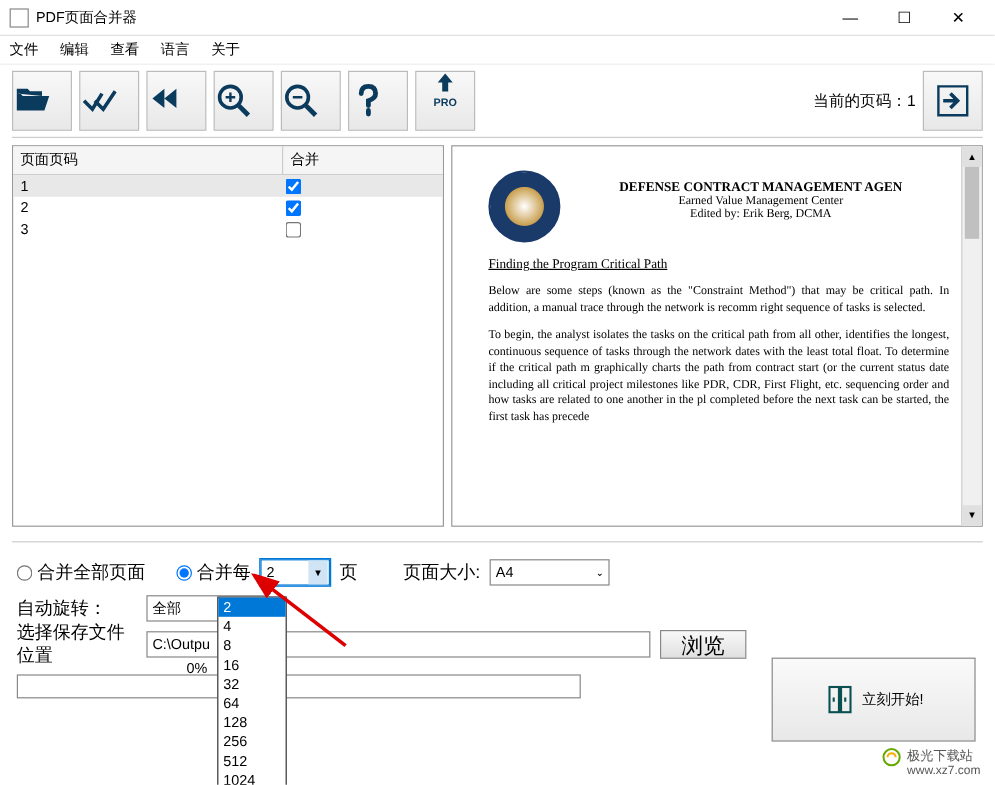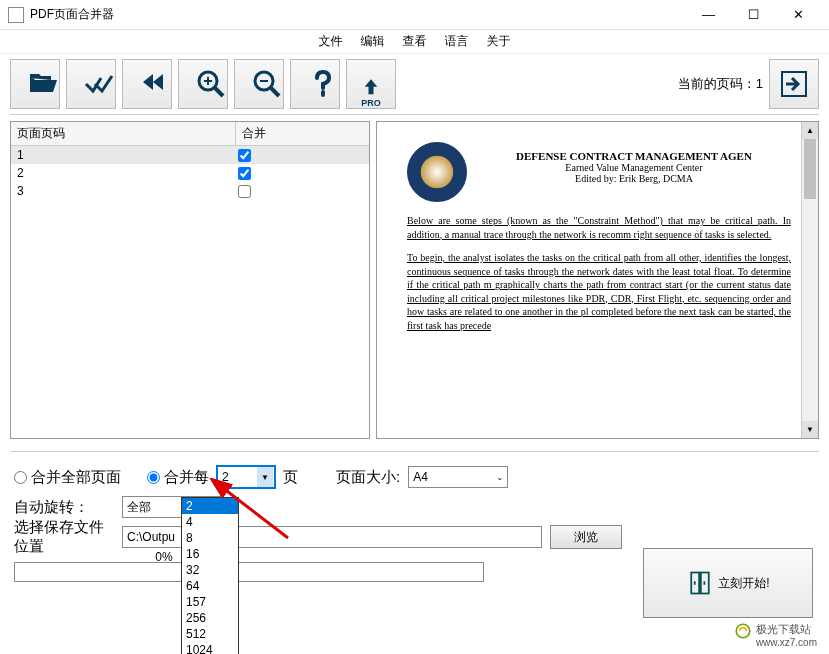--- a/index.html
+++ b/index.html
@@ -2,24 +2,24 @@
 <html><head>
 <meta charset="utf-8">
 <style>
 * { box-sizing: border-box; margin: 0; padding: 0; }
 body { font-family: "Microsoft YaHei", "Segoe UI", sans-serif; font-size: 12px; background: #fff; width: 829px; height: 654px; position: relative; overflow: hidden; }
 .titlebar { height: 30px; background: #fff; border-bottom: 1px solid #e0e0e0; display: flex; align-items: center; padding: 0 8px; }
 .titlebar-icon { width: 16px; height: 16px; border: 1px solid #888; margin-right: 6px; }
 .titlebar-title { flex: 1; font-size: 12px; }
 .titlebar-btns { display: flex; }
 .titlebar-btn { width: 45px; height: 30px; display: flex; align-items: center; justify-content: center; font-size: 13px; cursor: pointer; }
-.menubar { height: 24px; background: #fff; display: flex; align-items: center; padding: 0 8px; gap: 18px; border-bottom: 1px solid #eee; justify-content: center; }
+.menubar { height: 24px; background: #fff; display: flex; align-items: center; padding: 0 8px; gap: 18px; border-bottom: 1px solid #eee; }
 .menu-item { font-size: 12px; cursor: pointer; }
 .toolbar { height: 60px; padding: 4px 10px; display: flex; align-items: center; gap: 6px; }
-.tool-btn { width: 50px; height: 50px; border: 1px solid #bbb; background: linear-gradient(#f8f8f8,#e8e8e8); display: flex; align-items: center; justify-content: flex-end; cursor: pointer; }
+.tool-btn { width: 50px; height: 50px; border: 1px solid #bbb; background: linear-gradient(#f8f8f8,#e8e8e8); display: flex; align-items: center; justify-content: flex-start; cursor: pointer; }
 .tool-btn svg { fill: #0a3a5c; }
 .toolbar-spacer { flex: 1; }
 .page-status { font-size: 13px; }
 .exit-btn { width: 50px; height: 50px; border: 1px solid #bbb; background: linear-gradient(#f8f8f8,#e8e8e8); display: flex; align-items: center; justify-content: center; cursor: pointer; }
 .divider { height: 1px; background: #ccc; margin: 0 10px; }
 .main-area { display: flex; padding: 6px 10px; gap: 6px; height: 330px; }
 .left-panel { width: 360px; border: 1px solid #999; position: relative; }
 .table-header { display: flex; background: #f5f5f5; border-bottom: 1px solid #ccc; }
 .th { padding: 3px 6px; font-size: 12px; }
 .th-page { width: 225px; border-right: 1px solid #ccc; }
@@ -31,38 +31,38 @@
 .td-merge { flex: 1; display: flex; justify-content: flex-start; padding-left: 2px; }
 .chk { width: 13px; height: 13px; }
 .right-panel { flex: 1; border: 1px solid #999; position: relative; display: flex; }
 .preview { flex: 1; padding: 20px 10px 10px 30px; font-family: "Times New Roman", serif; font-size: 11px; color: #000; overflow: hidden; }
 .preview-header { display: flex; gap: 10px; margin-bottom: 12px; }
 .seal { width: 60px; height: 60px; border-radius: 50%; border: 2px solid #1a3a6a; background: radial-gradient(#fff,#c9a050 40%,#1a3a6a 42%); flex-shrink: 0; position: relative; }
 .header-text { text-align: center; flex: 1; padding-top: 8px; }
 .header-title { font-weight: bold; font-size: 11px; }
 .header-sub { font-size: 10px; }
 .preview-heading { text-decoration: underline; font-size: 11px; margin-bottom: 10px; }
-.preview-para { font-size: 10px; text-align: justify; margin-bottom: 10px; line-height: 1.35; text-decoration: underline; }
+.preview-para { font-size: 10px; text-align: justify; margin-bottom: 10px; line-height: 1.35; }
 .scrollbar { width: 17px; background: #f0f0f0; border-left: 1px solid #ccc; display: flex; flex-direction: column; }
 .scroll-arrow { height: 17px; background: #e0e0e0; display: flex; align-items: center; justify-content: center; font-size: 8px; cursor: pointer; }
 .scroll-track { flex: 1; position: relative; }
 .scroll-thumb { position: absolute; top: 0; left: 2px; right: 2px; height: 60px; background: #c0c0c0; cursor: pointer; }
 .bottom-divider { height: 1px; background: #ccc; margin: 6px 10px; }
 .controls { padding: 4px 14px; }
 .ctrl-row { display: flex; align-items: center; height: 30px; gap: 8px; position: relative; }
 .radio-wrap { display: flex; align-items: center; gap: 4px; }
 .lbl { font-size: 15px; }
 .combo { border: 1px solid #888; height: 22px; font-size: 12px; padding: 0 4px; background: #fff; display: flex; align-items: center; justify-content: space-between; cursor: pointer; }
 .combo-arrow { font-size: 8px; }
 .combo-merge { width: 58px; border-color: #0078d7; box-shadow: 0 0 0 1px #0078d7; }
 .combo-merge .combo-arrow-box { width: 16px; height: 20px; background: #d0e4f5; display: flex; align-items: center; justify-content: center; margin-right: -3px; }
 .combo-pagesize { width: 100px; }
 .combo-rotate { width: 100px; }
 .inp-path { width: 420px; height: 22px; border: 1px solid #888; padding: 0 4px; font-size: 12px; }
-.btn-browse { width: 72px; height: 24px; border: 1px solid #888; background: linear-gradient(#f8f8f8,#e0e0e0); cursor: pointer; font-size: 12px; }
+.btn-browse { width: 72px; height: 24px; border: 1px solid #888; background: linear-gradient(#f8f8f8,#e0e0e0); cursor: pointer; font-size: 18px; }
 .progress-row { margin-top: 10px; display: flex; align-items: center; gap: 0; }
 .progress-bar { flex: 1; height: 20px; border: 1px solid #888; max-width: 470px; }
 .big-btn { position: absolute; right: 16px; bottom: 36px; width: 170px; height: 70px; border: 1px solid #888; background: linear-gradient(#fafafa,#e8e8e8); display: flex; align-items: center; justify-content: center; cursor: pointer; gap: 4px; }
 .big-btn svg { width: 28px; height: 28px; stroke: #0a5050; fill: none; stroke-width: 2; }
 .big-btn-text { font-size: 12px; }
 .dropdown-list { position: absolute; left: 181px; top: 497px; width: 58px; background: #fff; border: 1px solid #333; z-index: 100; font-size: 12px; }
 .dd-item { padding: 1px 4px; cursor: pointer; }
 .dd-item.sel { background: #0078d7; color: #fff; }
 .arrow-annot { position: absolute; left: 168px; top: 478px; z-index: 101; pointer-events: none; }
 .watermark { position: absolute; right: 12px; bottom: 6px; display: flex; gap: 4px; font-size: 11px; color: #555; z-index: 50; }
@@ -172,20 +172,21 @@
   <div class="right-panel">
     <div class="preview">
       <div class="preview-header">
         <div class="seal"></div>
         <div class="header-text">
           <div class="header-title">DEFENSE CONTRACT MANAGEMENT AGEN</div>
           <div class="header-sub">Earned Value Management Center</div>
           <div class="header-sub">Edited by: Erik Berg, DCMA</div>
         </div>
       </div>
+      <div class="preview-heading">Finding the Program Critical Path</div>
       <div class="preview-para">Below are some steps (known as the "Constraint Method") that may be critical path. In addition, a manual trace through the network is recomm right sequence of tasks is selected.</div>
       <div class="preview-para">To begin, the analyst isolates the tasks on the critical path from all other, identifies the longest, continuous sequence of tasks through the network dates with the least total float. To determine if the critical path m graphically charts the path from contract start (or the current status date including all critical project milestones like PDR, CDR, First Flight, etc. sequencing order and how tasks are related to one another in the pl completed before the next task can be started, the first task has precede</div>
     </div>
     <div class="scrollbar">
       <div class="scroll-arrow">▲</div>
       <div class="scroll-track">
         <div class="scroll-thumb"></div>
       </div>
       <div class="scroll-arrow">▼</div>
     </div>
@@ -243,21 +244,21 @@
   <span class="big-btn-text">立刻开始!</span>
 </div>
 
 <div class="dropdown-list">
   <div class="dd-item sel">2</div>
   <div class="dd-item">4</div>
   <div class="dd-item">8</div>
   <div class="dd-item">16</div>
   <div class="dd-item">32</div>
   <div class="dd-item">64</div>
-  <div class="dd-item">157</div>
+  <div class="dd-item">128</div>
   <div class="dd-item">256</div>
   <div class="dd-item">512</div>
   <div class="dd-item">1024</div>
 </div>
 
 <svg class="arrow-annot" width="130" height="70">
   <defs>
       <marker id="ah" markerWidth="10" markerHeight="10" refX="2" refY="3" orient="auto">
         <path d="M0,0 L0,6 L8,3 Z" fill="#d00"></path>
       </marker>

